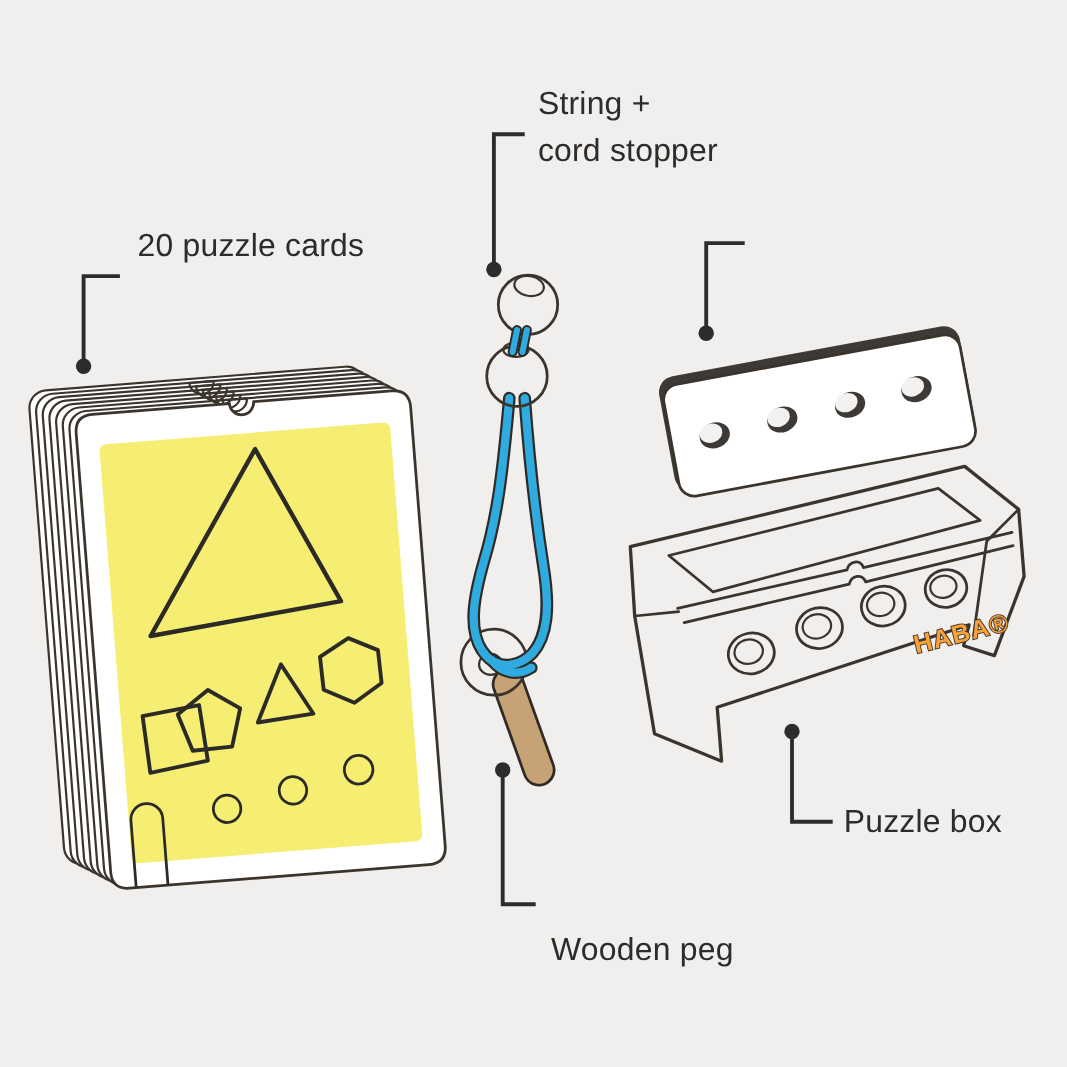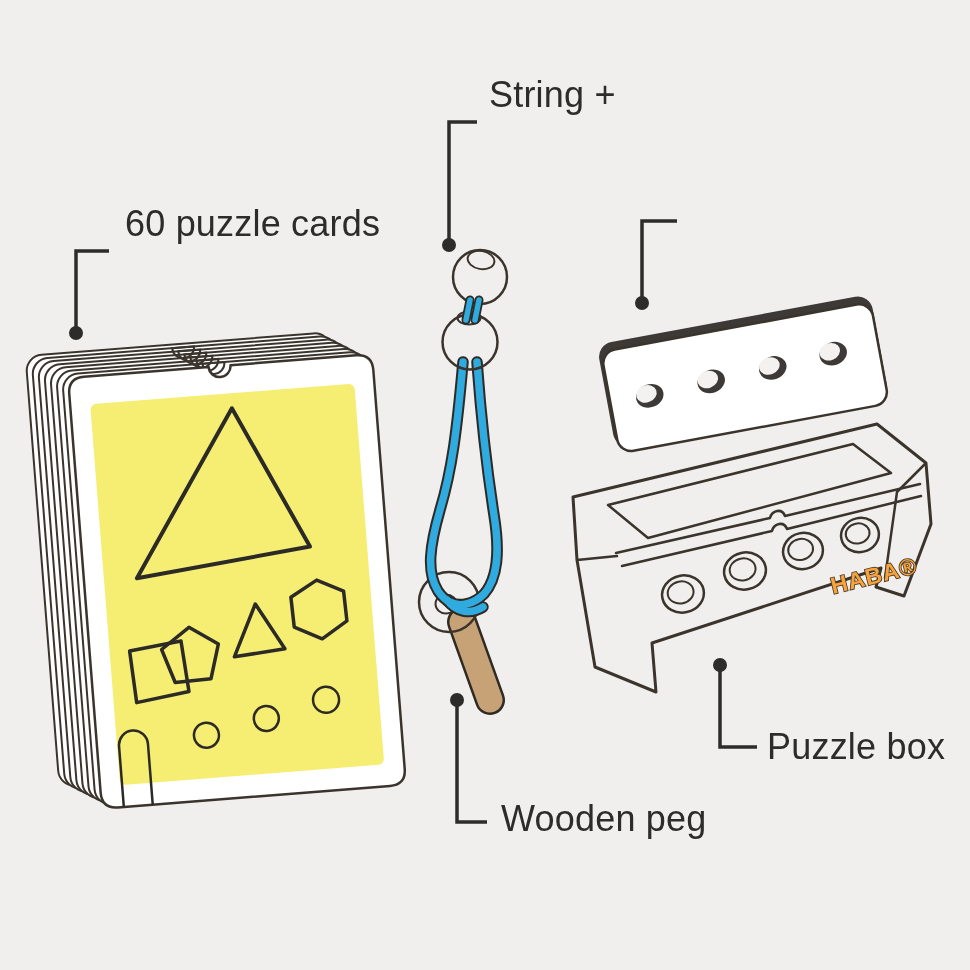--- a/index.html
+++ b/index.html
@@ -1,19 +1,19 @@
 <!DOCTYPE html>
 <html><head>
 <meta charset="utf-8">
 <style>
   html,body{margin:0;padding:0;}
   body{background:#f0efee;font-family:"Liberation Sans",sans-serif;}
   .canvas{position:relative;width:970px;height:970px;background:#f0efee;overflow:hidden;}
   .canvas svg{position:absolute;left:0;top:0;}
-  .label{position:absolute;color:#2e2c2a;font-size:36px;line-height:42px;letter-spacing:.2px;white-space:nowrap;}
+  .label{position:absolute;color:#2e2c2a;font-size:29px;line-height:42px;letter-spacing:.2px;white-space:nowrap;}
   .label span{display:block;}
   
   .ol{stroke:#3a342c;fill:none;}
   .w2{stroke-width:2;} .w25{stroke-width:2.5;} .w3{stroke-width:3;}
   .join{stroke-linejoin:round;}
   .shape{stroke:#2c2a26;stroke-width:3.5;fill:none;stroke-linejoin:round;}
   .shape4{stroke:#2c2a26;stroke-width:4;fill:none;stroke-linejoin:round;}
   .thin{stroke:#2c2a26;stroke-width:2.5;fill:none;}
   .edge{stroke:#3a342c;stroke-width:2.5;fill:none;stroke-linejoin:round;stroke-linecap:round;}
   .strU{stroke:#2f2a24;stroke-width:11.5;fill:none;stroke-linecap:round;}
@@ -167,25 +167,26 @@
     <g>
       <path class="strU" style="stroke-width:9" d="M 470 300 L 466 320"></path>
       <path class="strU" style="stroke-width:9" d="M 479 300 L 475 320"></path>
       <path class="strB" style="stroke-width:5.5" d="M 470 300 L 466 320" stroke="#2fabdf"></path>
       <path class="strB" style="stroke-width:5.5" d="M 479 300 L 475 320" stroke="#2fabdf"></path>
     </g>
   </g>
 </svg>
 
   <div class="label" style="left:125px;top:203px;">
-    <span>60 puzzle cards</span>
+    <span>20 puzzle cards</span>
   </div>
   <div class="label" style="left:489px;top:74px;">
     <span>String +</span>
+    <span>cord stopper</span>
   </div>
   <div class="label" style="left:767px;top:726px;text-align:center;">
     <span>Puzzle box</span>
   </div>
-  <div class="label" style="left:501px;top:798px;">
+  <div class="label" style="left:501px;top:843px;">
     <span>Wooden peg</span>
   </div>
 
 </div>
 
 </body></html>

